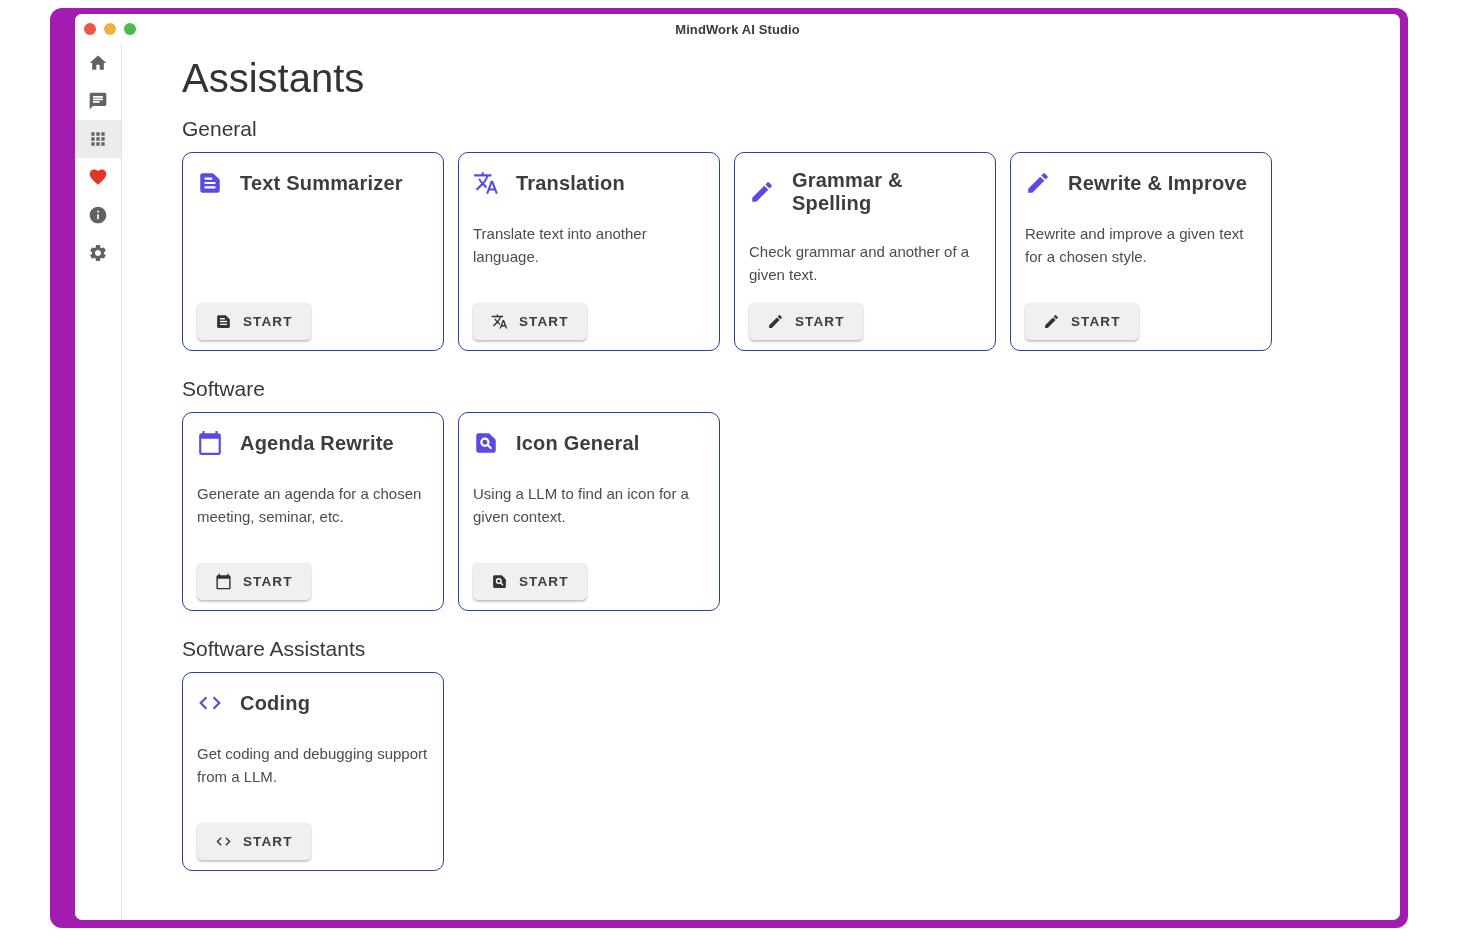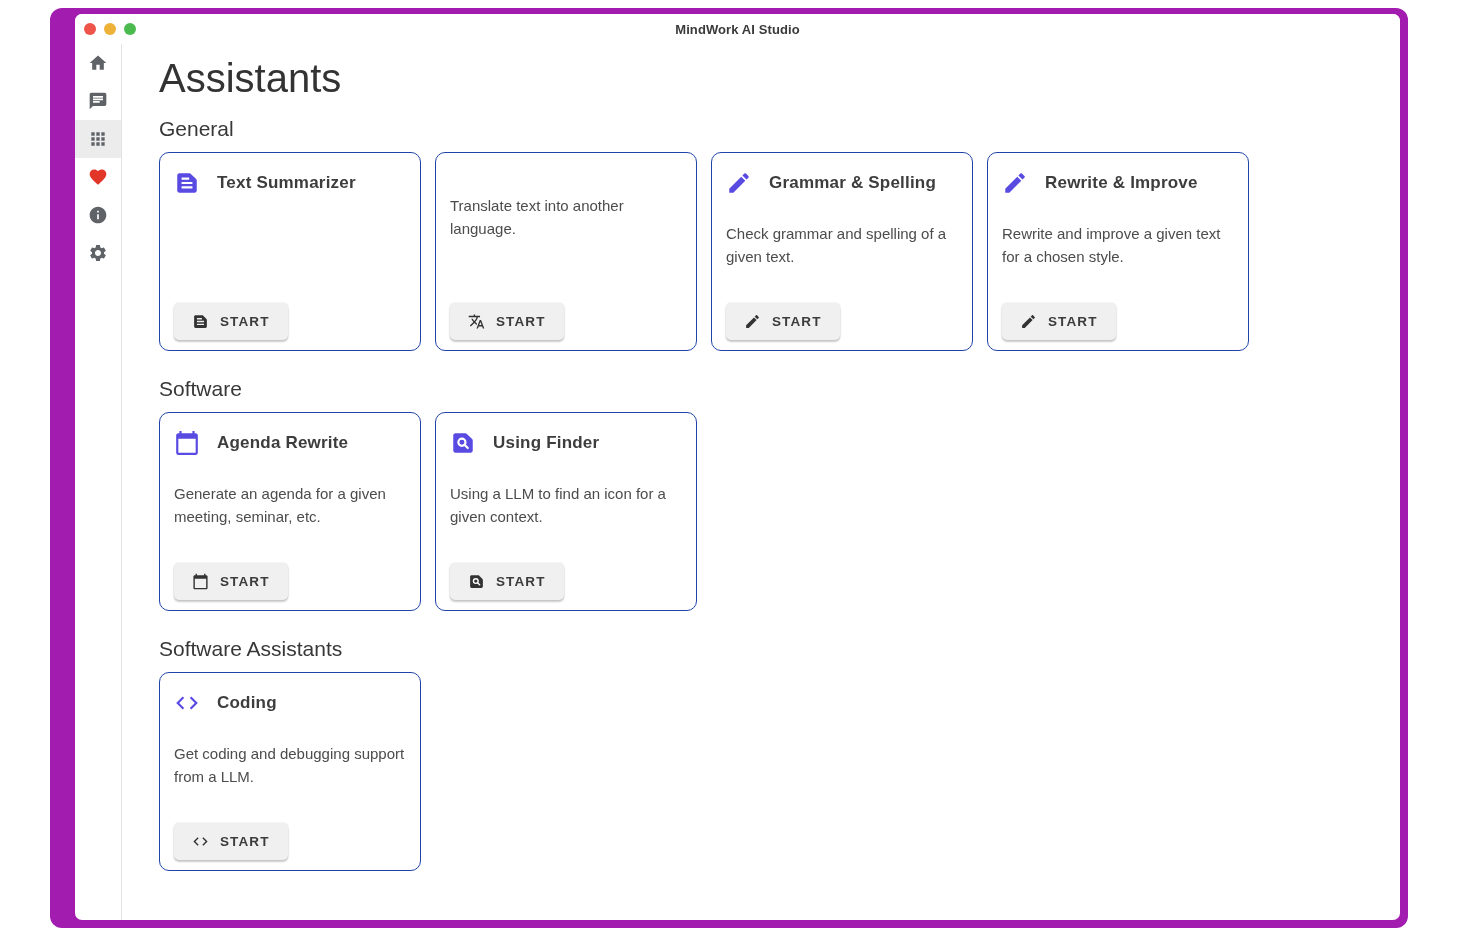--- a/index.html
+++ b/index.html
@@ -15,40 +15,40 @@
     display:flex; flex-direction:column; overflow:hidden;
   }
 
   
   .titlebar { flex:none; height:30px; position:relative; display:flex; align-items:center; justify-content:center; background:#fff; }
   .traffic { position:absolute; left:9px; top:50%; transform:translateY(-50%); display:flex; gap:8px; }
   .traffic span { width:12px; height:12px; border-radius:50%; display:block; }
   .titlebar-title { font-size:13px; font-weight:bold; color:#3a3a3a; letter-spacing:.1px; }
 
   
-  .body-row { flex:1; display:flex; min-height:0; }
+  .body-row { flex:1; display:flex; min-height:0;gap:23px; }
   .sidebar { flex:none; width:47px; border-right:1px solid #e3e3e3; display:flex; flex-direction:column; }
   .side-item { height:38px; display:flex; align-items:center; justify-content:center; color:#5f6368; cursor:pointer; }
   .side-item.selected { background:#ececec; }
   .side-item svg { display:block; }
 
   .content { flex:1; padding:11px 20px 0 37px; overflow:hidden; }
   .page-title { font-size:40px; font-weight:400; color:#333333; line-height:1.15; margin:0 0 2px 0; }
   .section-heading { font-size:21px; font-weight:400; color:#383838; line-height:1.15; margin:16px 0 11px 0; }
   .section + .section .section-heading { margin-top:26px; }
   .card-row { display:flex; gap:14px; align-items:stretch; }
 
   .card {
     width:262px; min-height:199px; background:#fff;
     border:1.5px solid #2144a8; border-radius:10px;
     padding:16px 14px 10px 14px; display:flex; flex-direction:column;
   }
   .card-header { display:flex; align-items:center; gap:17px; min-height:28px; }
   .card-icon { color:#594ae2; display:flex; }
-  .card-title { font-size:17px; font-weight:600; color:#3d3d3d; letter-spacing:.2px; }
+  .card-title { font-size:20px; font-weight:600; color:#3d3d3d; letter-spacing:.2px; }
   .card-desc { margin-top:26px; font-size:15px; line-height:22.5px; color:#4c4c4c; max-width:232px; }
   .card-btn {
     margin-top:auto; align-self:flex-start;
     display:flex; align-items:center; gap:11px;
     background:#f0f0f0; border:none; border-radius:5px;
     padding:10px 18px; cursor:pointer;
     font-family:"Liberation Sans", sans-serif;
     font-size:13.5px; font-weight:600; letter-spacing:1.1px; color:#3c3c3c;
     box-shadow:0 2px 2px rgba(0,0,0,.2), 0 0 2px rgba(0,0,0,.14);
     justify-content:flex-end;
@@ -121,40 +121,48 @@
     <button class="card-btn">
       <span class="btn-icon">
                       <svg width="17" height="17" viewBox="0 0 24 24">
                         <path fill="currentColor" d="M20.41 8.41l-4.83-4.83c-.37-.37-.88-.58-1.41-.58H5c-1.1 0-2 .9-2 2v14c0 1.1.9 2 2 2h14c1.1 0 2-.9 2-2V9.83c0-.53-.21-1.04-.59-1.42zM7 7h7v2H7V7zm10 10H7v-2h10v2zm0-4H7v-2h10v2z"></path>
                       </svg>
                     </span>
       <span class="btn-label">START</span>
     </button>
   </div>
                 <div class="card">
+    <div class="card-header">
+      <span class="card-icon">
+                      <svg width="26" height="26" viewBox="0 0 24 24">
+                        <path fill="currentColor" d="M12.87 15.07l-2.54-2.51.03-.03c1.74-1.94 2.98-4.17 3.71-6.53H17V4h-7V2H8v2H1v1.99h11.17C11.5 7.92 10.44 9.75 9 11.35 8.07 10.32 7.3 9.19 6.69 8h-2c.73 1.63 1.73 3.17 2.98 4.56l-5.09 5.02L4 19l5-5 3.11 3.11.76-2.04zM18.5 10h-2L12 22h2l1.12-3h4.75L21 22h2l-4.5-12zm-2.62 7l1.62-4.33L19.12 17h-3.24z"></path>
+                      </svg>
+                    </span>
+      <span class="card-title">Translation</span>
+    </div>
     <div class="card-desc">Translate text into another language.</div>
     <button class="card-btn">
       <span class="btn-icon">
                       <svg width="17" height="17" viewBox="0 0 24 24">
                         <path fill="currentColor" d="M12.87 15.07l-2.54-2.51.03-.03c1.74-1.94 2.98-4.17 3.71-6.53H17V4h-7V2H8v2H1v1.99h11.17C11.5 7.92 10.44 9.75 9 11.35 8.07 10.32 7.3 9.19 6.69 8h-2c.73 1.63 1.73 3.17 2.98 4.56l-5.09 5.02L4 19l5-5 3.11 3.11.76-2.04zM18.5 10h-2L12 22h2l1.12-3h4.75L21 22h2l-4.5-12zm-2.62 7l1.62-4.33L19.12 17h-3.24z"></path>
                       </svg>
                     </span>
       <span class="btn-label">START</span>
     </button>
   </div>
                 <div class="card">
     <div class="card-header">
       <span class="card-icon">
                       <svg width="26" height="26" viewBox="0 0 24 24">
                         <path fill="currentColor" d="M3 17.25V21h3.75L17.81 9.94l-3.75-3.75L3 17.25zM20.71 7.04c.39-.39.39-1.02 0-1.41l-2.34-2.34c-.39-.39-1.02-.39-1.41 0l-1.83 1.83 3.75 3.75 1.83-1.83z"></path>
                       </svg>
                     </span>
       <span class="card-title">Grammar &amp; Spelling</span>
     </div>
-    <div class="card-desc">Check grammar and spelling of a given text.</div>
+    <div class="card-desc">Check grammar and another of a given text.</div>
     <button class="card-btn">
       <span class="btn-icon">
                       <svg width="17" height="17" viewBox="0 0 24 24">
                         <path fill="currentColor" d="M3 17.25V21h3.75L17.81 9.94l-3.75-3.75L3 17.25zM20.71 7.04c.39-.39.39-1.02 0-1.41l-2.34-2.34c-.39-.39-1.02-.39-1.41 0l-1.83 1.83 3.75 3.75 1.83-1.83z"></path>
                       </svg>
                     </span>
       <span class="btn-label">START</span>
     </button>
   </div>
                 <div class="card">
@@ -183,40 +191,40 @@
               <div class="card-row">
                 <div class="card">
     <div class="card-header">
       <span class="card-icon">
                       <svg width="26" height="26" viewBox="0 0 24 24">
                         <path fill="currentColor" d="M20 3h-1V1h-2v2H7V1H5v2H4c-1.1 0-2 .9-2 2v16c0 1.1.9 2 2 2h16c1.1 0 2-.9 2-2V5c0-1.1-.9-2-2-2zm0 18H4V8h16v13z"></path>
                       </svg>
                     </span>
       <span class="card-title">Agenda Rewrite</span>
     </div>
-    <div class="card-desc">Generate an agenda for a given meeting, seminar, etc.</div>
+    <div class="card-desc">Generate an agenda for a chosen meeting, seminar, etc.</div>
     <button class="card-btn">
       <span class="btn-icon">
                       <svg width="17" height="17" viewBox="0 0 24 24">
                         <path fill="currentColor" d="M20 3h-1V1h-2v2H7V1H5v2H4c-1.1 0-2 .9-2 2v16c0 1.1.9 2 2 2h16c1.1 0 2-.9 2-2V5c0-1.1-.9-2-2-2zm0 18H4V8h16v13z"></path>
                       </svg>
                     </span>
       <span class="btn-label">START</span>
     </button>
   </div>
                 <div class="card">
     <div class="card-header">
       <span class="card-icon">
                       <svg width="26" height="26" viewBox="0 0 24 24">
                         <path fill="currentColor" d="M20.41 8.41l-4.83-4.83c-.37-.37-.88-.58-1.41-.58H5c-1.1 0-2 .9-2 2v14c0 1.1.9 2 2 2h14c1.1 0 2-.9 2-2V9.83c0-.53-.21-1.04-.59-1.42z"></path>
                         <circle cx="11" cy="11.3" r="3.3" fill="none" stroke="#ffffff" stroke-width="2"></circle>
                         <line x1="13.4" y1="13.7" x2="16.4" y2="16.7" stroke="#ffffff" stroke-width="2" stroke-linecap="round"></line>
                       </svg>
                     </span>
-      <span class="card-title">Using Finder</span>
+      <span class="card-title">Icon General</span>
     </div>
     <div class="card-desc">Using a LLM to find an icon for a given context.</div>
     <button class="card-btn">
       <span class="btn-icon">
                       <svg width="17" height="17" viewBox="0 0 24 24">
                         <path fill="currentColor" d="M20.41 8.41l-4.83-4.83c-.37-.37-.88-.58-1.41-.58H5c-1.1 0-2 .9-2 2v14c0 1.1.9 2 2 2h14c1.1 0 2-.9 2-2V9.83c0-.53-.21-1.04-.59-1.42z"></path>
                         <circle cx="11" cy="11.3" r="3.3" fill="none" stroke="#ffffff" stroke-width="2"></circle>
                         <line x1="13.4" y1="13.7" x2="16.4" y2="16.7" stroke="#ffffff" stroke-width="2" stroke-linecap="round"></line>
                       </svg>
                     </span>

